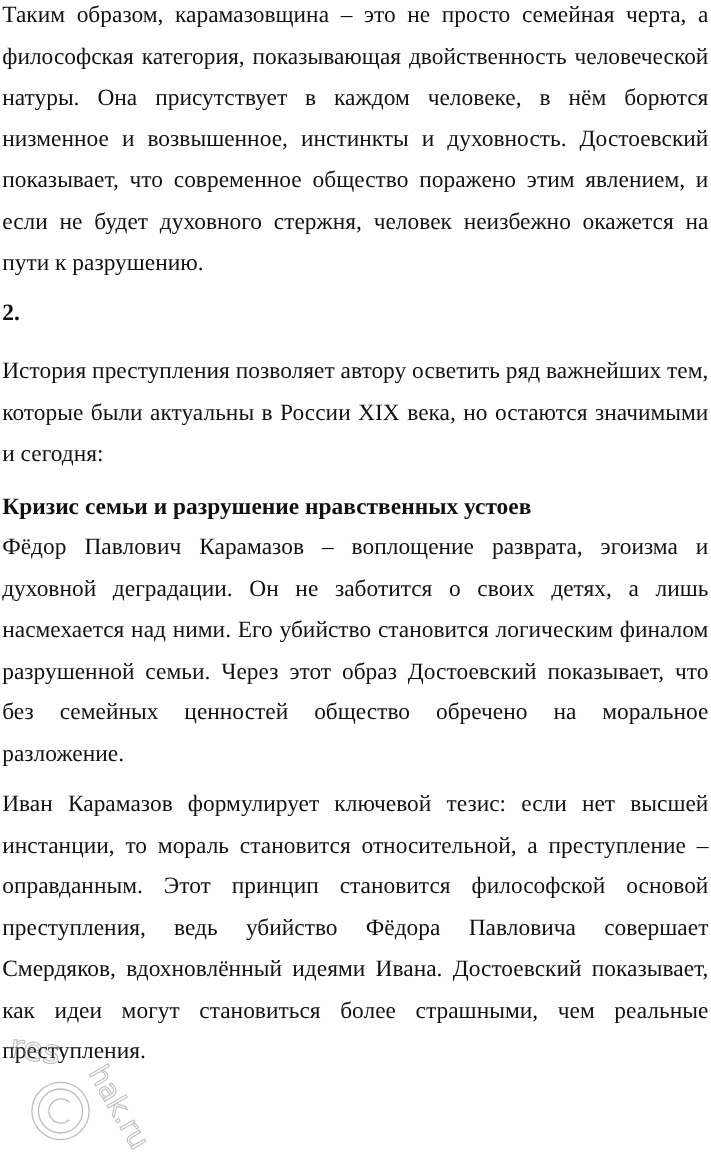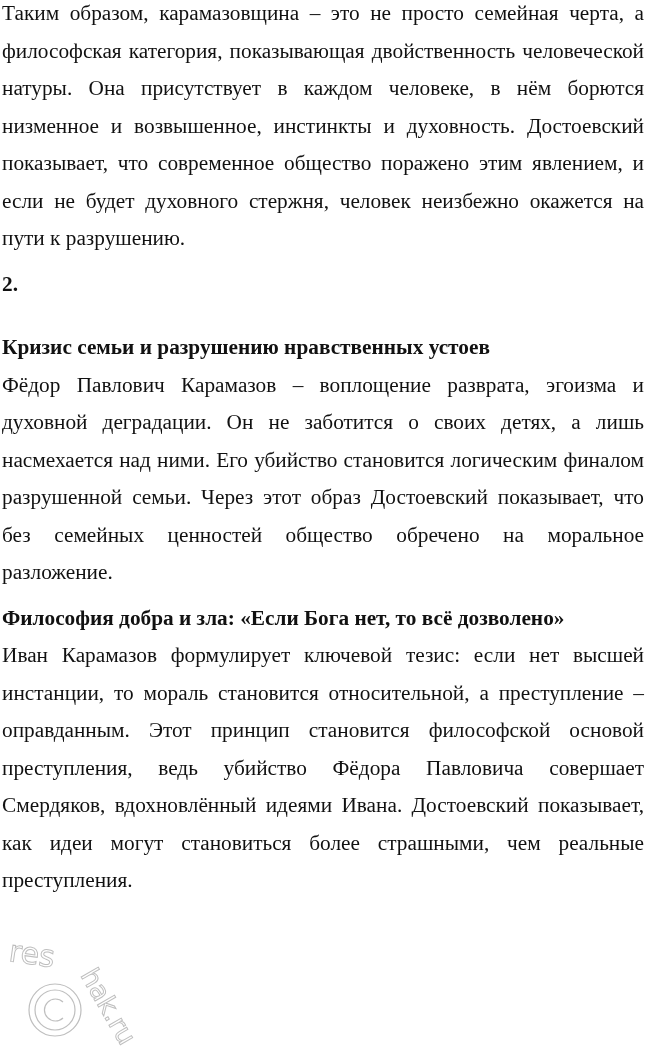--- a/index.html
+++ b/index.html
@@ -49,25 +49,25 @@
   </style>
 </head>
 <body>
 
 <div class="page">
   <p class="para first">Таким образом, карамазовщина – это не просто семейная черта, а философская категория, показывающая двойственность человеческой натуры. Она присутствует в каждом человеке, в нём борются низменное и возвышенное, инстинкты и духовность. Достоевский показывает, что современное общество поражено этим явлением, и если не будет духовного стержня, человек неизбежно окажется на пути к разрушению.</p>
   <div class="gap-s"></div>
   <p class="heading">2.</p>
   <div class="gap-s"></div>
   <div class="gap-s"></div>
+  <p class="para">История преступления позволяет автору осветить ряд важнейших тем, которые были актуальны в России XIX века, но остаются значимыми и сегодня:</p>
   <div class="gap-m"></div>
-  <p class="heading">Кризис семьи и разрушению нравственных устоев</p>
+  <p class="heading">Кризис семьи и разрушение нравственных устоев</p>
   <p class="para">Фёдор Павлович Карамазов – воплощение разврата, эгоизма и духовной деградации. Он не заботится о своих детях, а лишь насмехается над ними. Его убийство становится логическим финалом разрушенной семьи. Через этот образ Достоевский показывает, что без семейных ценностей общество обречено на моральное разложение.</p>
   <div class="gap-s"></div>
-  <p class="heading">Философия добра и зла: «Если Бога нет, то всё дозволено»</p>
   <p class="para">Иван Карамазов формулирует ключевой тезис: если нет высшей инстанции, то мораль становится относительной, а преступление – оправданным. Этот принцип становится философской основой преступления, ведь убийство Фёдора Павловича совершает Смердяков, вдохновлённый идеями Ивана. Достоевский показывает, как идеи могут становиться более страшными, чем реальные преступления.</p>
 </div>
 
 <div class="watermark">
   <svg width="170" height="120" viewBox="0 0 170 120">
     <g fill="none" stroke="#8a8a8a" stroke-width="1.2">
       <circle cx="55" cy="75" r="26"></circle>
       <circle cx="55" cy="75" r="20"></circle>
       <path d="M63 67 A11 11 0 1 0 63 83"></path>
     </g>

